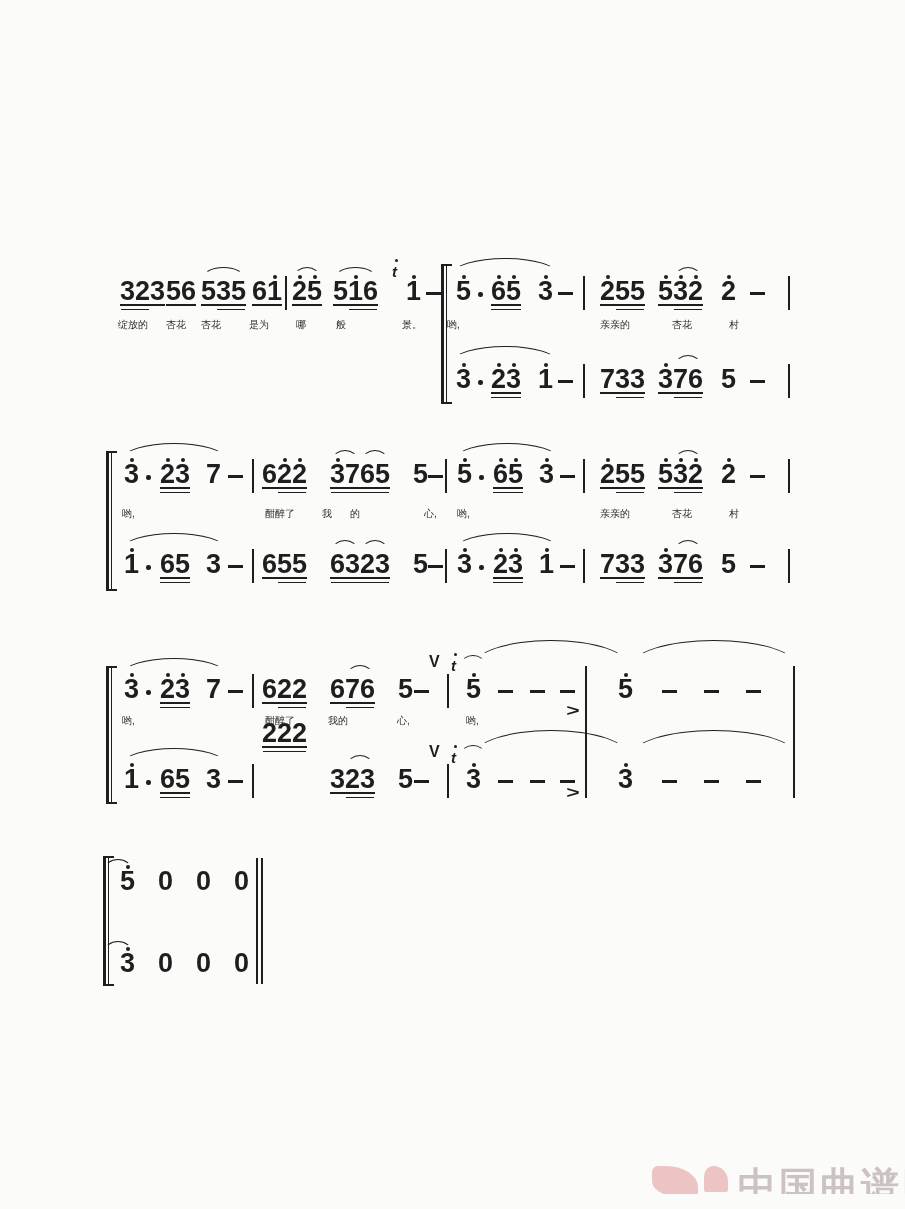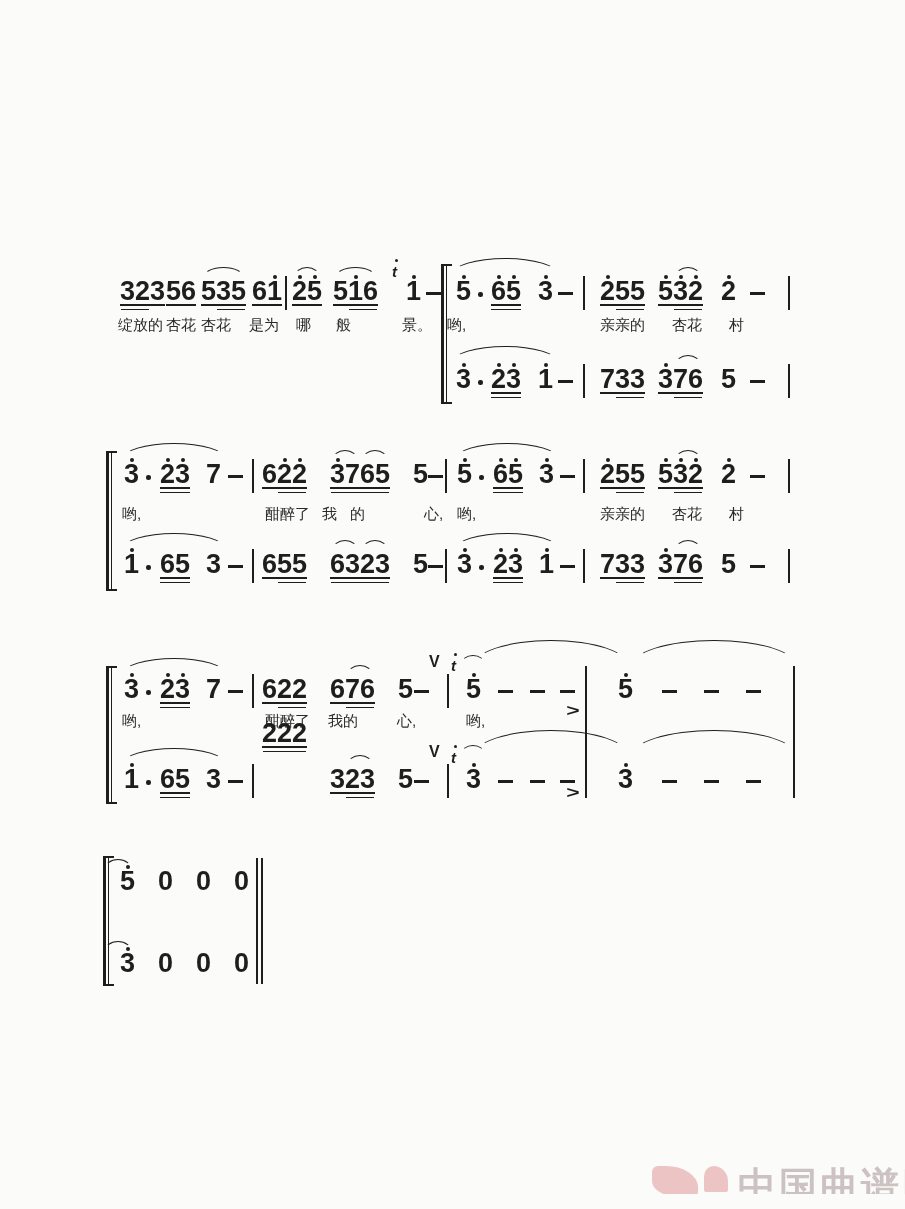--- a/index.html
+++ b/index.html
@@ -13,21 +13,21 @@
   .od{position:absolute;left:50%;transform:translateX(-50%);top:-3px;width:4px;height:4px;border-radius:50%;background:#1e1e1e;}
   .ul{position:absolute;height:1.8px;background:#1e1e1e;}
   .nar{position:absolute;height:9px;border:1.6px solid transparent;border-bottom:none;
        border-top-color:#1e1e1e;border-radius:50% / 100% 100% 0 0;}
   .arc{position:absolute;border:1.7px solid transparent;border-bottom:none;
        border-top-color:#1e1e1e;border-radius:50% / 100% 100% 0 0;}
   .dash{position:absolute;width:15px;height:2.6px;background:#1e1e1e;}
   .adot{position:absolute;width:4.5px;height:4.5px;border-radius:50%;background:#1e1e1e;}
   .vline{position:absolute;width:1.6px;background:#1e1e1e;}
   .hline{position:absolute;background:#1e1e1e;}
-  .lyric{position:absolute;font-size:15px;line-height:18px;white-space:nowrap;color:#2a2a2a;}
+  .lyric{position:absolute;font-size:10px;line-height:18px;white-space:nowrap;color:#2a2a2a;}
   .breath{position:absolute;font-weight:bold;font-size:16px;line-height:16px;}
   .accent{position:absolute;font-weight:bold;font-size:17px;line-height:17px;transform:scaleX(1.35);}
   .orn{position:absolute;font-weight:bold;font-style:italic;font-size:15px;line-height:15px;}
   .orn .tdot{position:absolute;left:3px;top:-5px;width:3px;height:3px;border-radius:50%;background:#1e1e1e;}
   #watermark{position:absolute;left:650px;top:1160px;width:255px;height:34px;overflow:hidden;}
   .wm-blob{position:absolute;top:6px;background:#eab7b7;opacity:.8;}
   .wm-blob.b1{left:2px;width:46px;height:30px;border-radius:6px 70% 4px 50%;}
   .wm-blob.b2{left:54px;width:24px;height:26px;border-radius:40% 60% 10% 10%;}
   .wm-text{position:absolute;left:88px;top:1px;font-size:38px;font-weight:bold;
            color:#b9abaa;opacity:.7;letter-spacing:3px;white-space:nowrap;}

